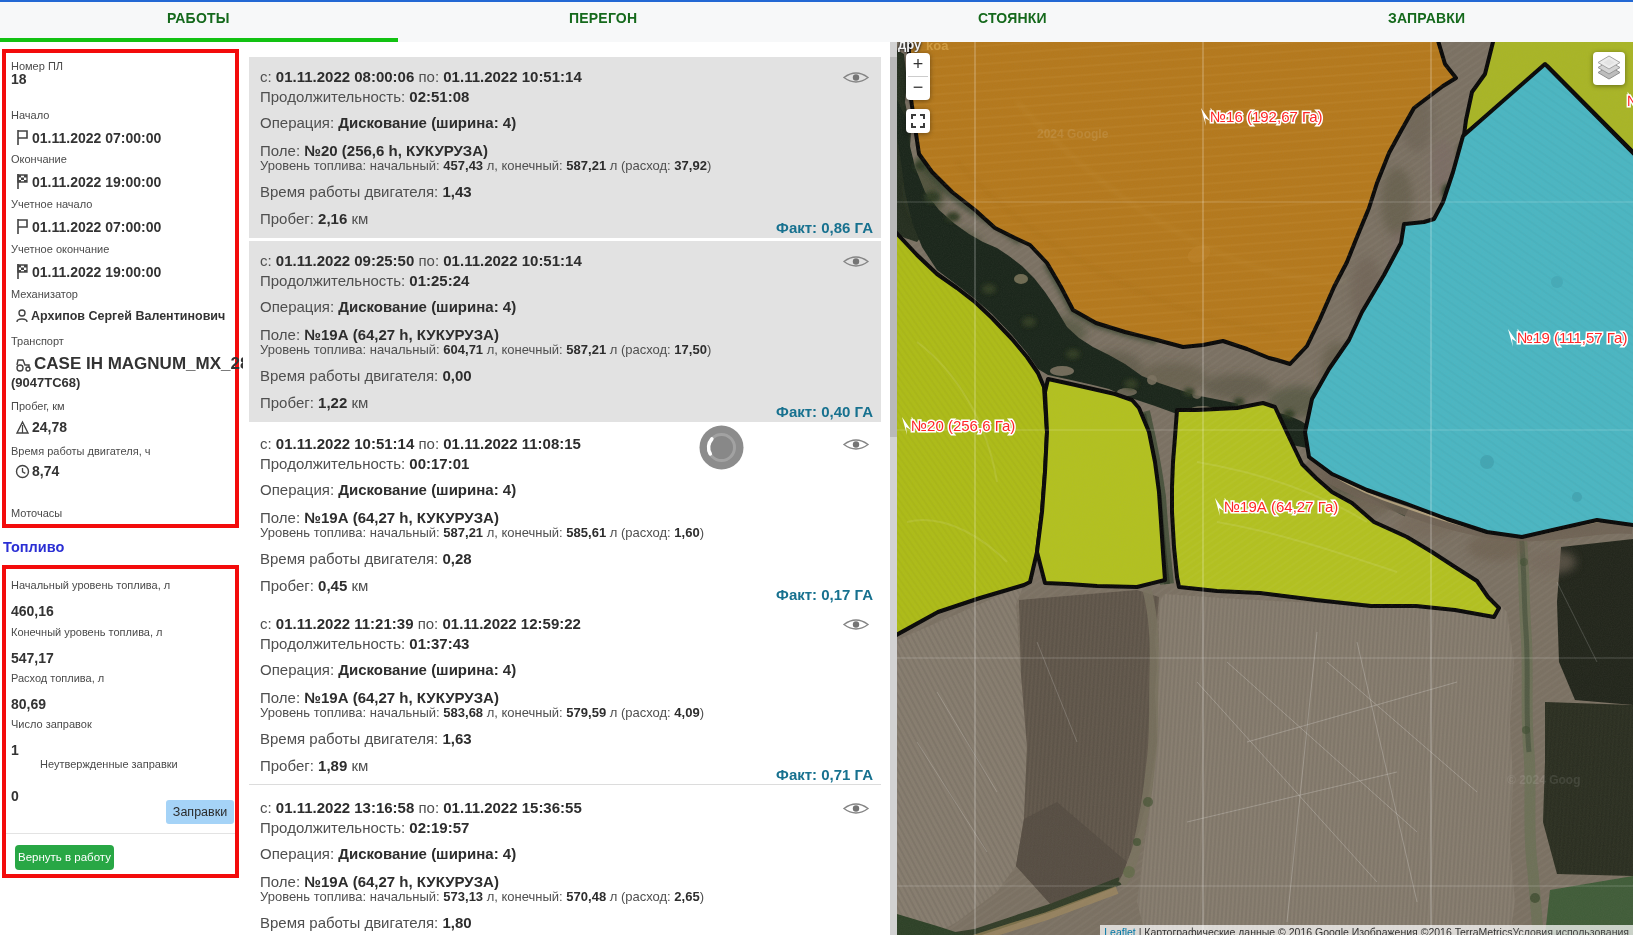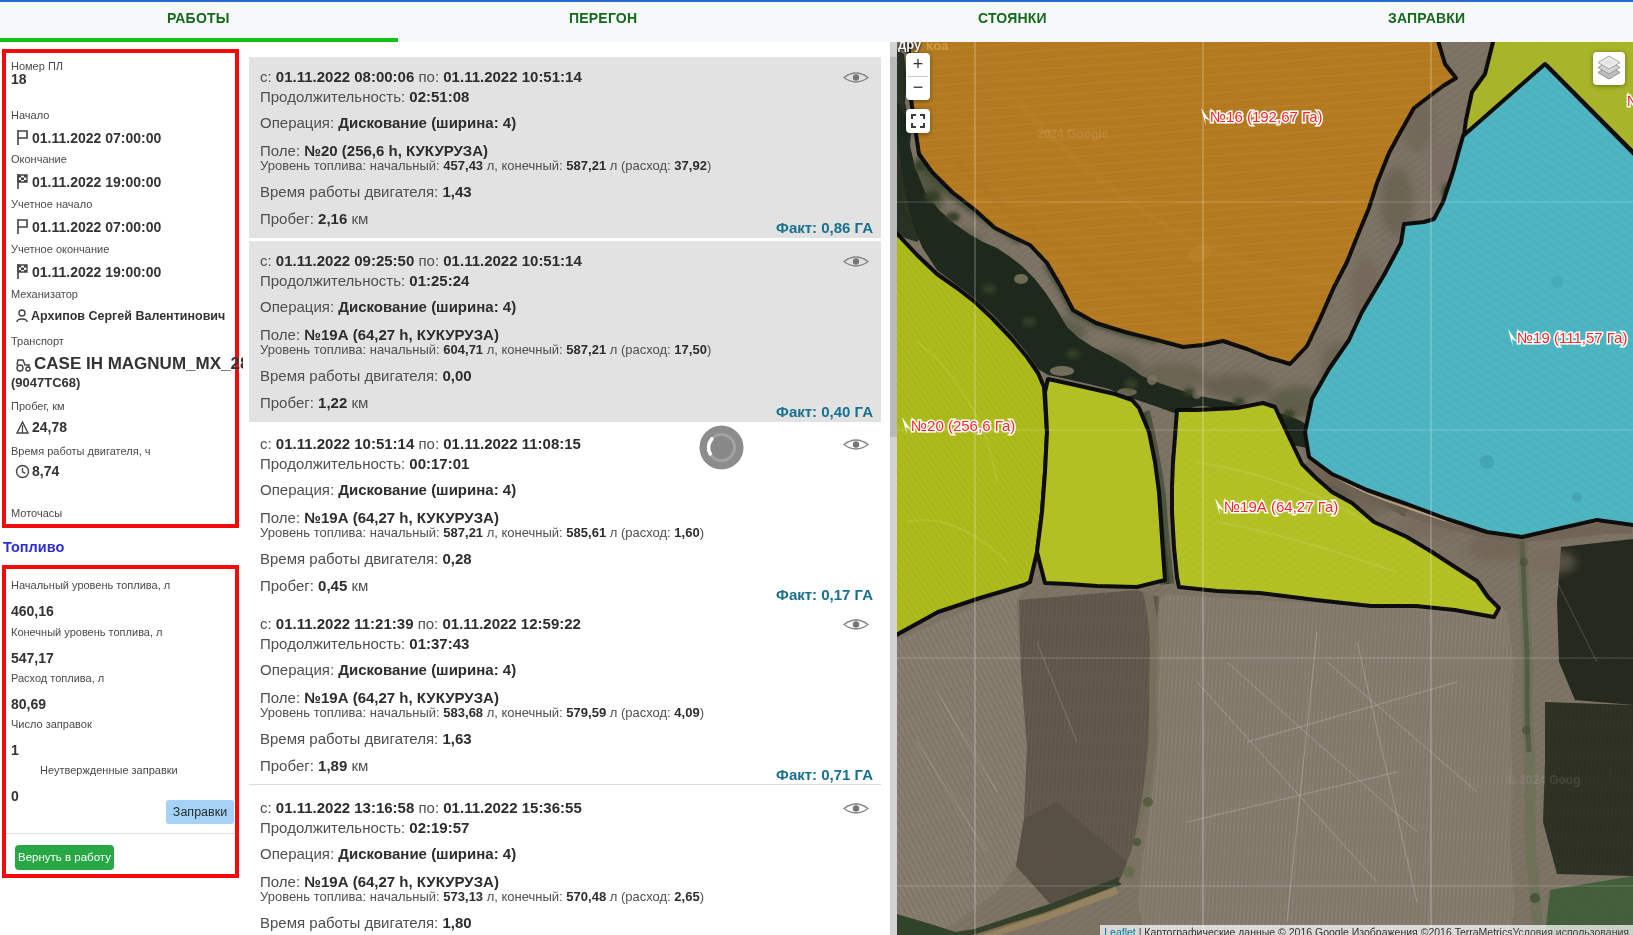--- a/index.html
+++ b/index.html
@@ -105,21 +105,21 @@
   <div id="fuelhdr">Топливо</div>
   <div class="redbox" id="box2" style="top:523px; height:313px;">
     <div class="lbl" style="top:10px;">Начальный уровень топлива, л</div>
     <div class="val" style="top:34px;">460,16</div>
     <div class="lbl" style="top:57px;">Конечный уровень топлива, л</div>
     <div class="val" style="top:81px;">547,17</div>
     <div class="lbl" style="top:103px;">Расход топлива, л</div>
     <div class="val" style="top:127px;">80,69</div>
     <div class="lbl" style="top:149px;">Число заправок</div>
     <div class="val" style="top:173px;">1</div>
-    <div class="lbl" style="top:195px;padding-left:29px;">Неутвержденные заправки</div>
+    <div class="lbl" style="top:189px;padding-left:29px;">Неутвержденные заправки</div>
     <div class="val" style="top:219px;">0</div>
     <div id="btn-zapr">Заправки</div>
     <div id="hr2"></div>
     <div id="btn-green">Вернуть в работу</div>
   </div>
 </div>
 <div id="middle">
   <div class="card cgray" style="top:15px;">
     <div class="cl" style="top:11px;">с: <b>01.11.2022 08:00:06</b> по: <b>01.11.2022 10:51:14</b></div>
     <div class="cl" style="top:31px;">Продолжительность: <b>02:51:08</b></div>

